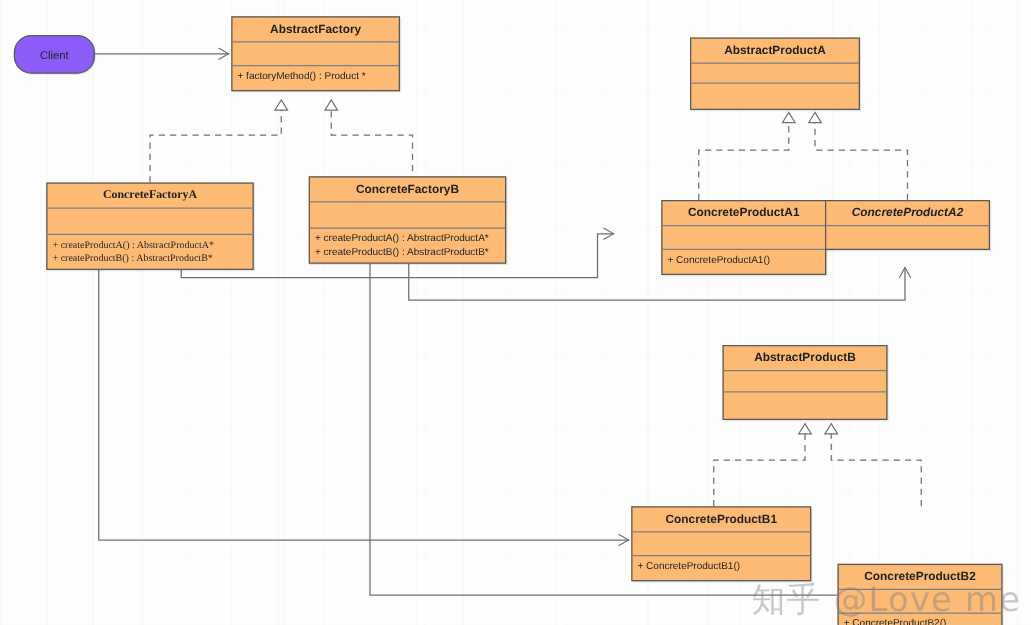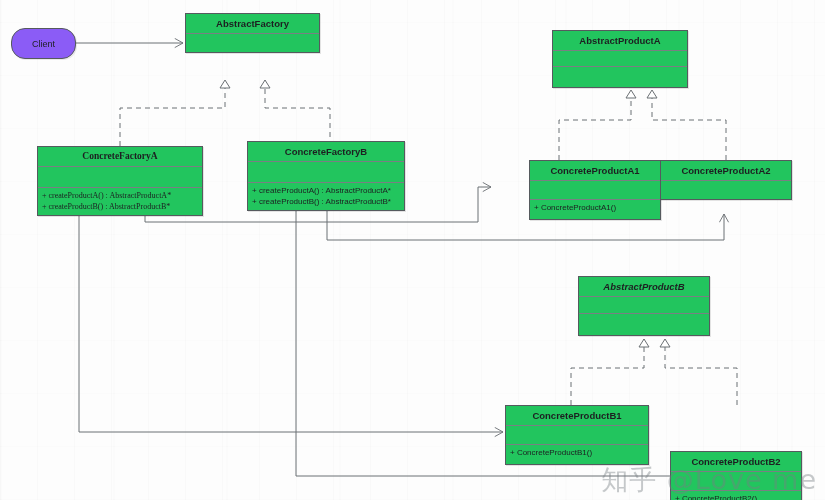--- a/index.html
+++ b/index.html
@@ -31,21 +31,21 @@
   }
   #edges {
     position: absolute;
     left: 0; top: 0;
     width: 825px;
     height: 500px;
   }
   .node {
     position: absolute;
     box-sizing: border-box;
-    background: #22c55e;
+    background: #fdba74;
     border: 1px solid #555a5e;
     box-shadow: 1px 1px 0 rgba(0,0,0,0.10);
   }
   .node .title {
     text-align: center;
     font-size: 9.5px;
     font-weight: bold;
     color: #1d1f21;
     padding: 4px 2px 4px;
     border-bottom: 1px solid #7a7f83;
@@ -163,20 +163,23 @@
     </g>
   </svg>
 
   <div class="client-node" style="left:11px; top:28px; width:65px; height:31px;">
     <span>Client</span>
   </div>
 
   <div class="node" style="left:185px; top:13px; width:135px;">
     <div class="title">AbstractFactory</div>
     <div class="compartment attrs" style="height:18px;"></div>
+    <div class="compartment ops">
+      <div class="op">+ factoryMethod() : Product *</div>
+    </div>
   </div>
 
   <div class="node" style="left:37px; top:146px; width:166px;font-family:Liberation Serif, serif;">
     <div class="title">ConcreteFactoryA</div>
     <div class="compartment attrs" style="height:20px;"></div>
     <div class="compartment ops">
       <div class="op">+ createProductA() : AbstractProductA*</div>
       <div class="op">+ createProductB() : AbstractProductB*</div>
     </div>
   </div>
@@ -197,26 +200,26 @@
   </div>
 
   <div class="node" style="left:493px; top:160px; width:132px;margin-left:36px;">
     <div class="title">ConcreteProductA1</div>
     <div class="compartment attrs" style="height:18px;"></div>
     <div class="compartment ops">
       <div class="op">+ ConcreteProductA1()</div>
     </div>
   </div>
 
-  <div class="node" style="left:660px; top:160px; width:132px;">
+  <div class="node" style="left:660px; top:160px; width:132px;font-style:italic;">
     <div class="title">ConcreteProductA2</div>
     <div class="compartment attrs" style="height:18px;"></div>
   </div>
 
-  <div class="node" style="left:578px; top:276px; width:132px;font-style:italic;">
+  <div class="node" style="left:578px; top:276px; width:132px;">
     <div class="title">AbstractProductB</div>
     <div class="compartment attrs" style="height:16px;"></div>
     <div class="compartment ops" style="height:16px;"></div>
   </div>
 
   <div class="node" style="left:505px; top:405px; width:144px;">
     <div class="title">ConcreteProductB1</div>
     <div class="compartment attrs" style="height:18px;"></div>
     <div class="compartment ops">
       <div class="op">+ ConcreteProductB1()</div>

